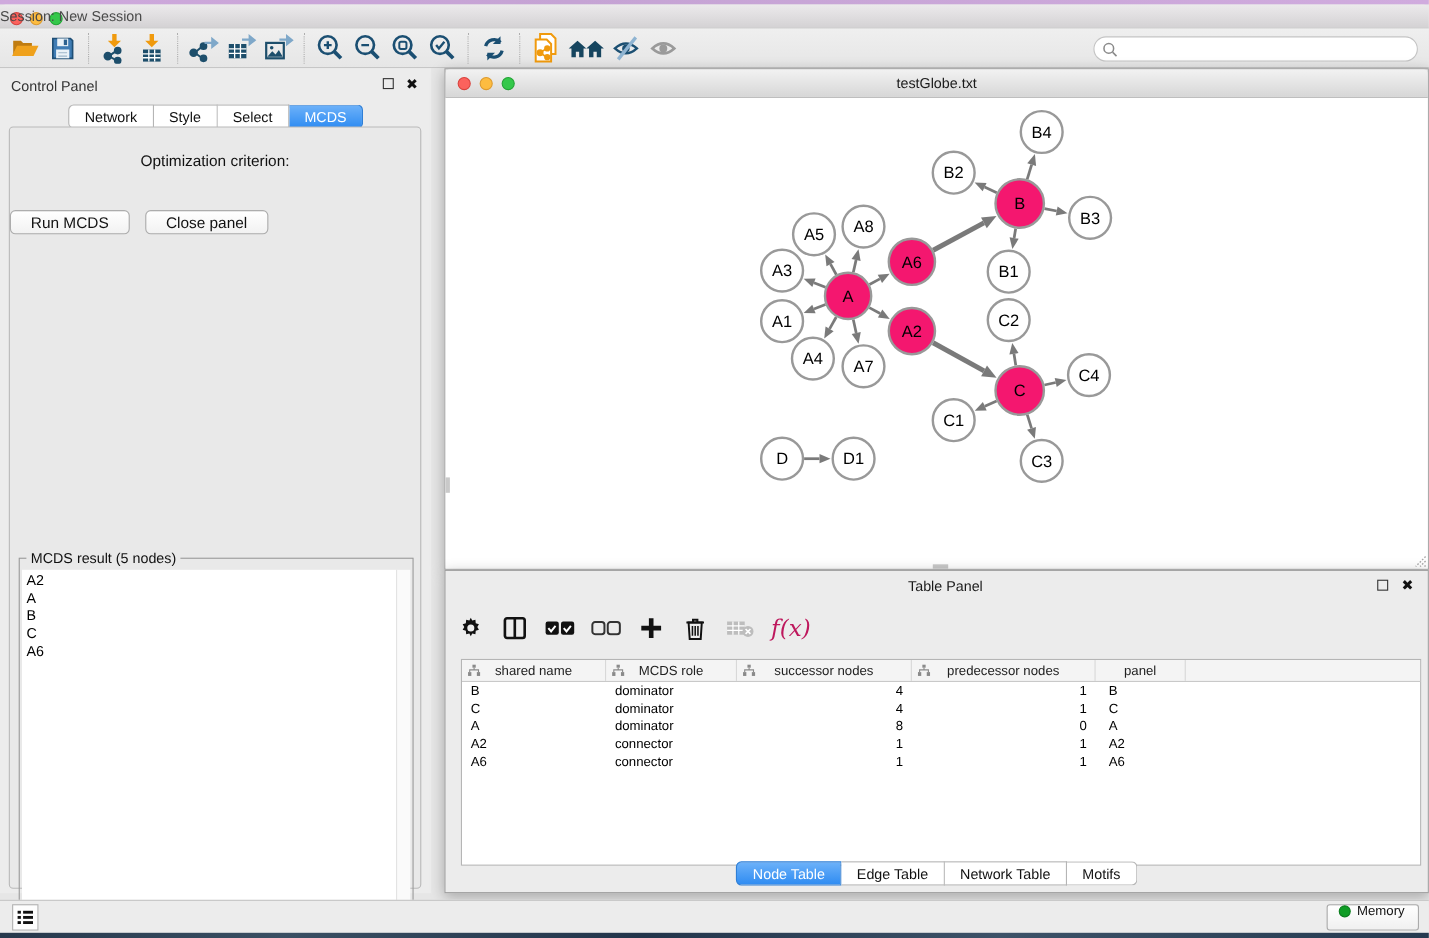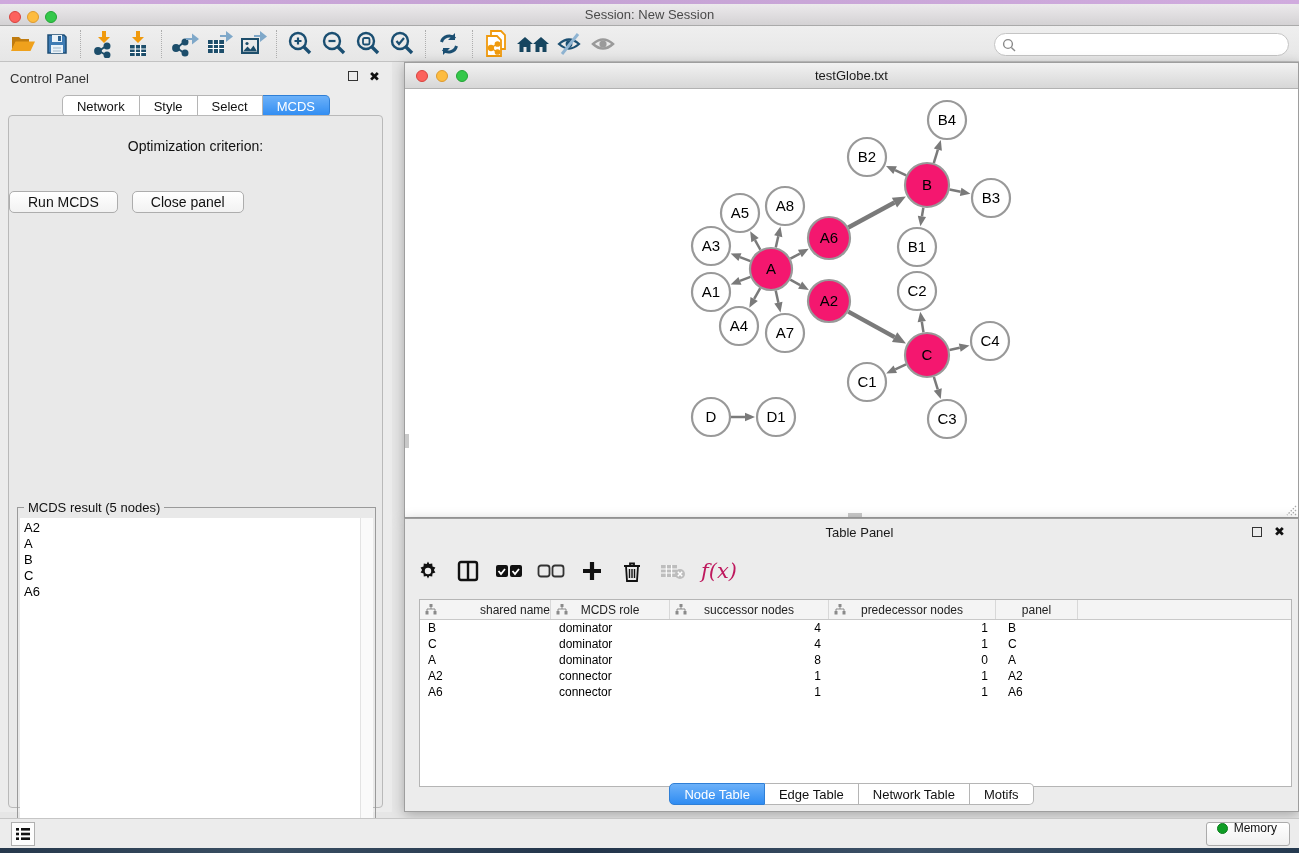--- a/index.html
+++ b/index.html
@@ -6,21 +6,21 @@
   html,body { width:1299px; height:853px; overflow:hidden; }
   body { font-family:"Liberation Sans","DejaVu Sans",sans-serif; background:#e8e8e8; position:relative; }
   .app { position:absolute; inset:0; }
 
   
   #desktop-top { position:absolute; left:0; top:0; width:1299px; height:4px;
     background:linear-gradient(90deg,#cfa9dd,#c5a3d4 40%,#d0abde); }
   #titlebar { position:absolute; left:0; top:4px; width:1299px; height:22px;
     background:linear-gradient(#eceaec,#d4d2d4); border-bottom:1px solid #aaa;
     border-radius:5px 5px 0 0; }
-  #titlebar .title { position:absolute; left:0; right:0; top:3px; text-align:center;
+  #titlebar .title { position:absolute; left:0; right:0; top:3px; 
     font-size:13px; color:#4a4a4a; }
   .tl { position:absolute; width:12px; height:12px; border-radius:50%; top:7px; }
   .tl.red { background:#fc625d; border:1px solid #d8433e; }
   .tl.yel { background:#fdbc40; border:1px solid #dd9b2f; }
   .tl.grn { background:#34c84a; border:1px solid #23a436; }
 
   
   #toolbar { position:absolute; left:0; top:26px; width:1299px; height:36px;
     background:linear-gradient(#efefef,#e6e6e6); border-bottom:1px solid #c2c2c2;
     display:flex; align-items:center; padding-left:6px; }
@@ -469,21 +469,21 @@
             <path d="M18.8 9.8 l4.4 4.4 M23.2 9.8 l-4.4 4.4" stroke="#fff" stroke-width="1.5"></path>
           </svg>
         </div>
         <div class="tt-btn">
           <span class="fx-label">f(x)</span>
         </div>
       </div>
 
       <div id="node-table">
         <div id="tbl-header">
-            <div class="th" style="width: 131px; justify-content: flex-end;">
+            <div class="th" style="width: 131px;">
               <svg class="hier" width="12" height="11" viewBox="0 0 12 11">
                 <rect x="4.5" y="0" width="3" height="3" fill="#8a8a8a"></rect>
                 <path d="M6 3 v2 M2 7 V5 h8 v2" stroke="#8a8a8a" fill="none"></path>
                 <rect x="0.5" y="7" width="3" height="3.5" fill="#8a8a8a"></rect>
                 <rect x="8.5" y="7" width="3" height="3.5" fill="#8a8a8a"></rect>
               </svg>
               <span>shared name</span>
             </div>
             <div class="th" style="width: 119px;">
               <svg class="hier" width="12" height="11" viewBox="0 0 12 11">

